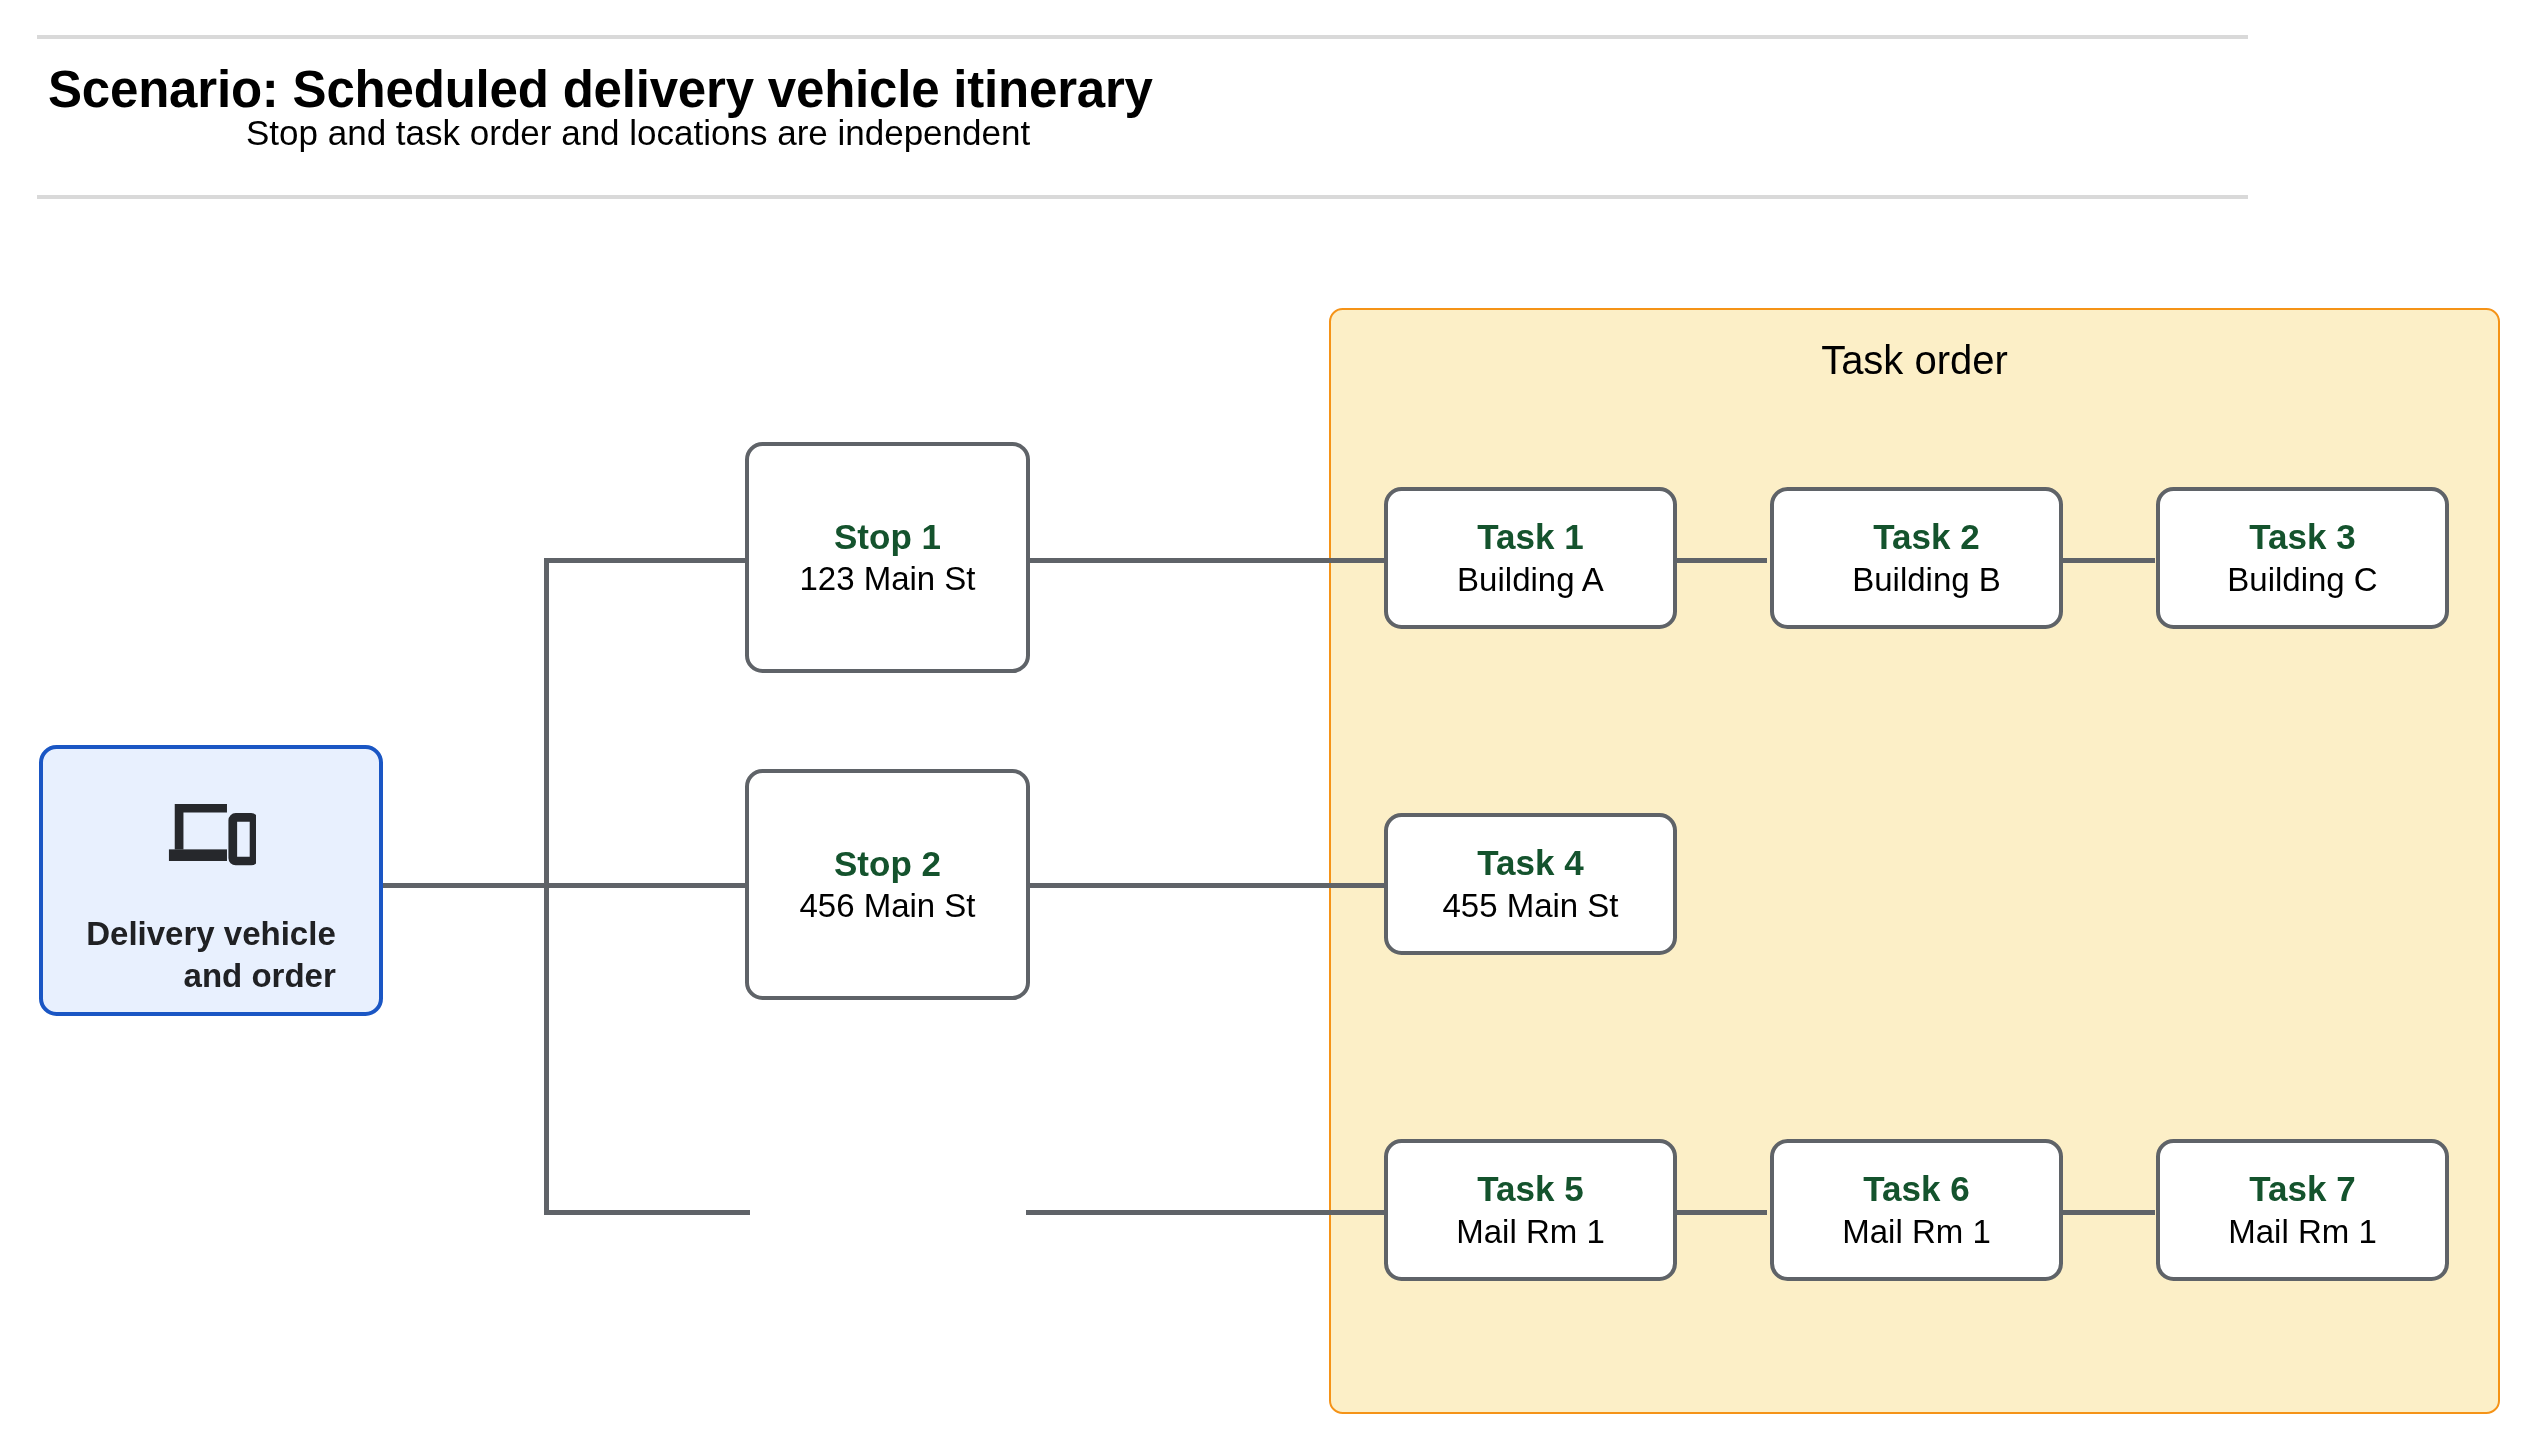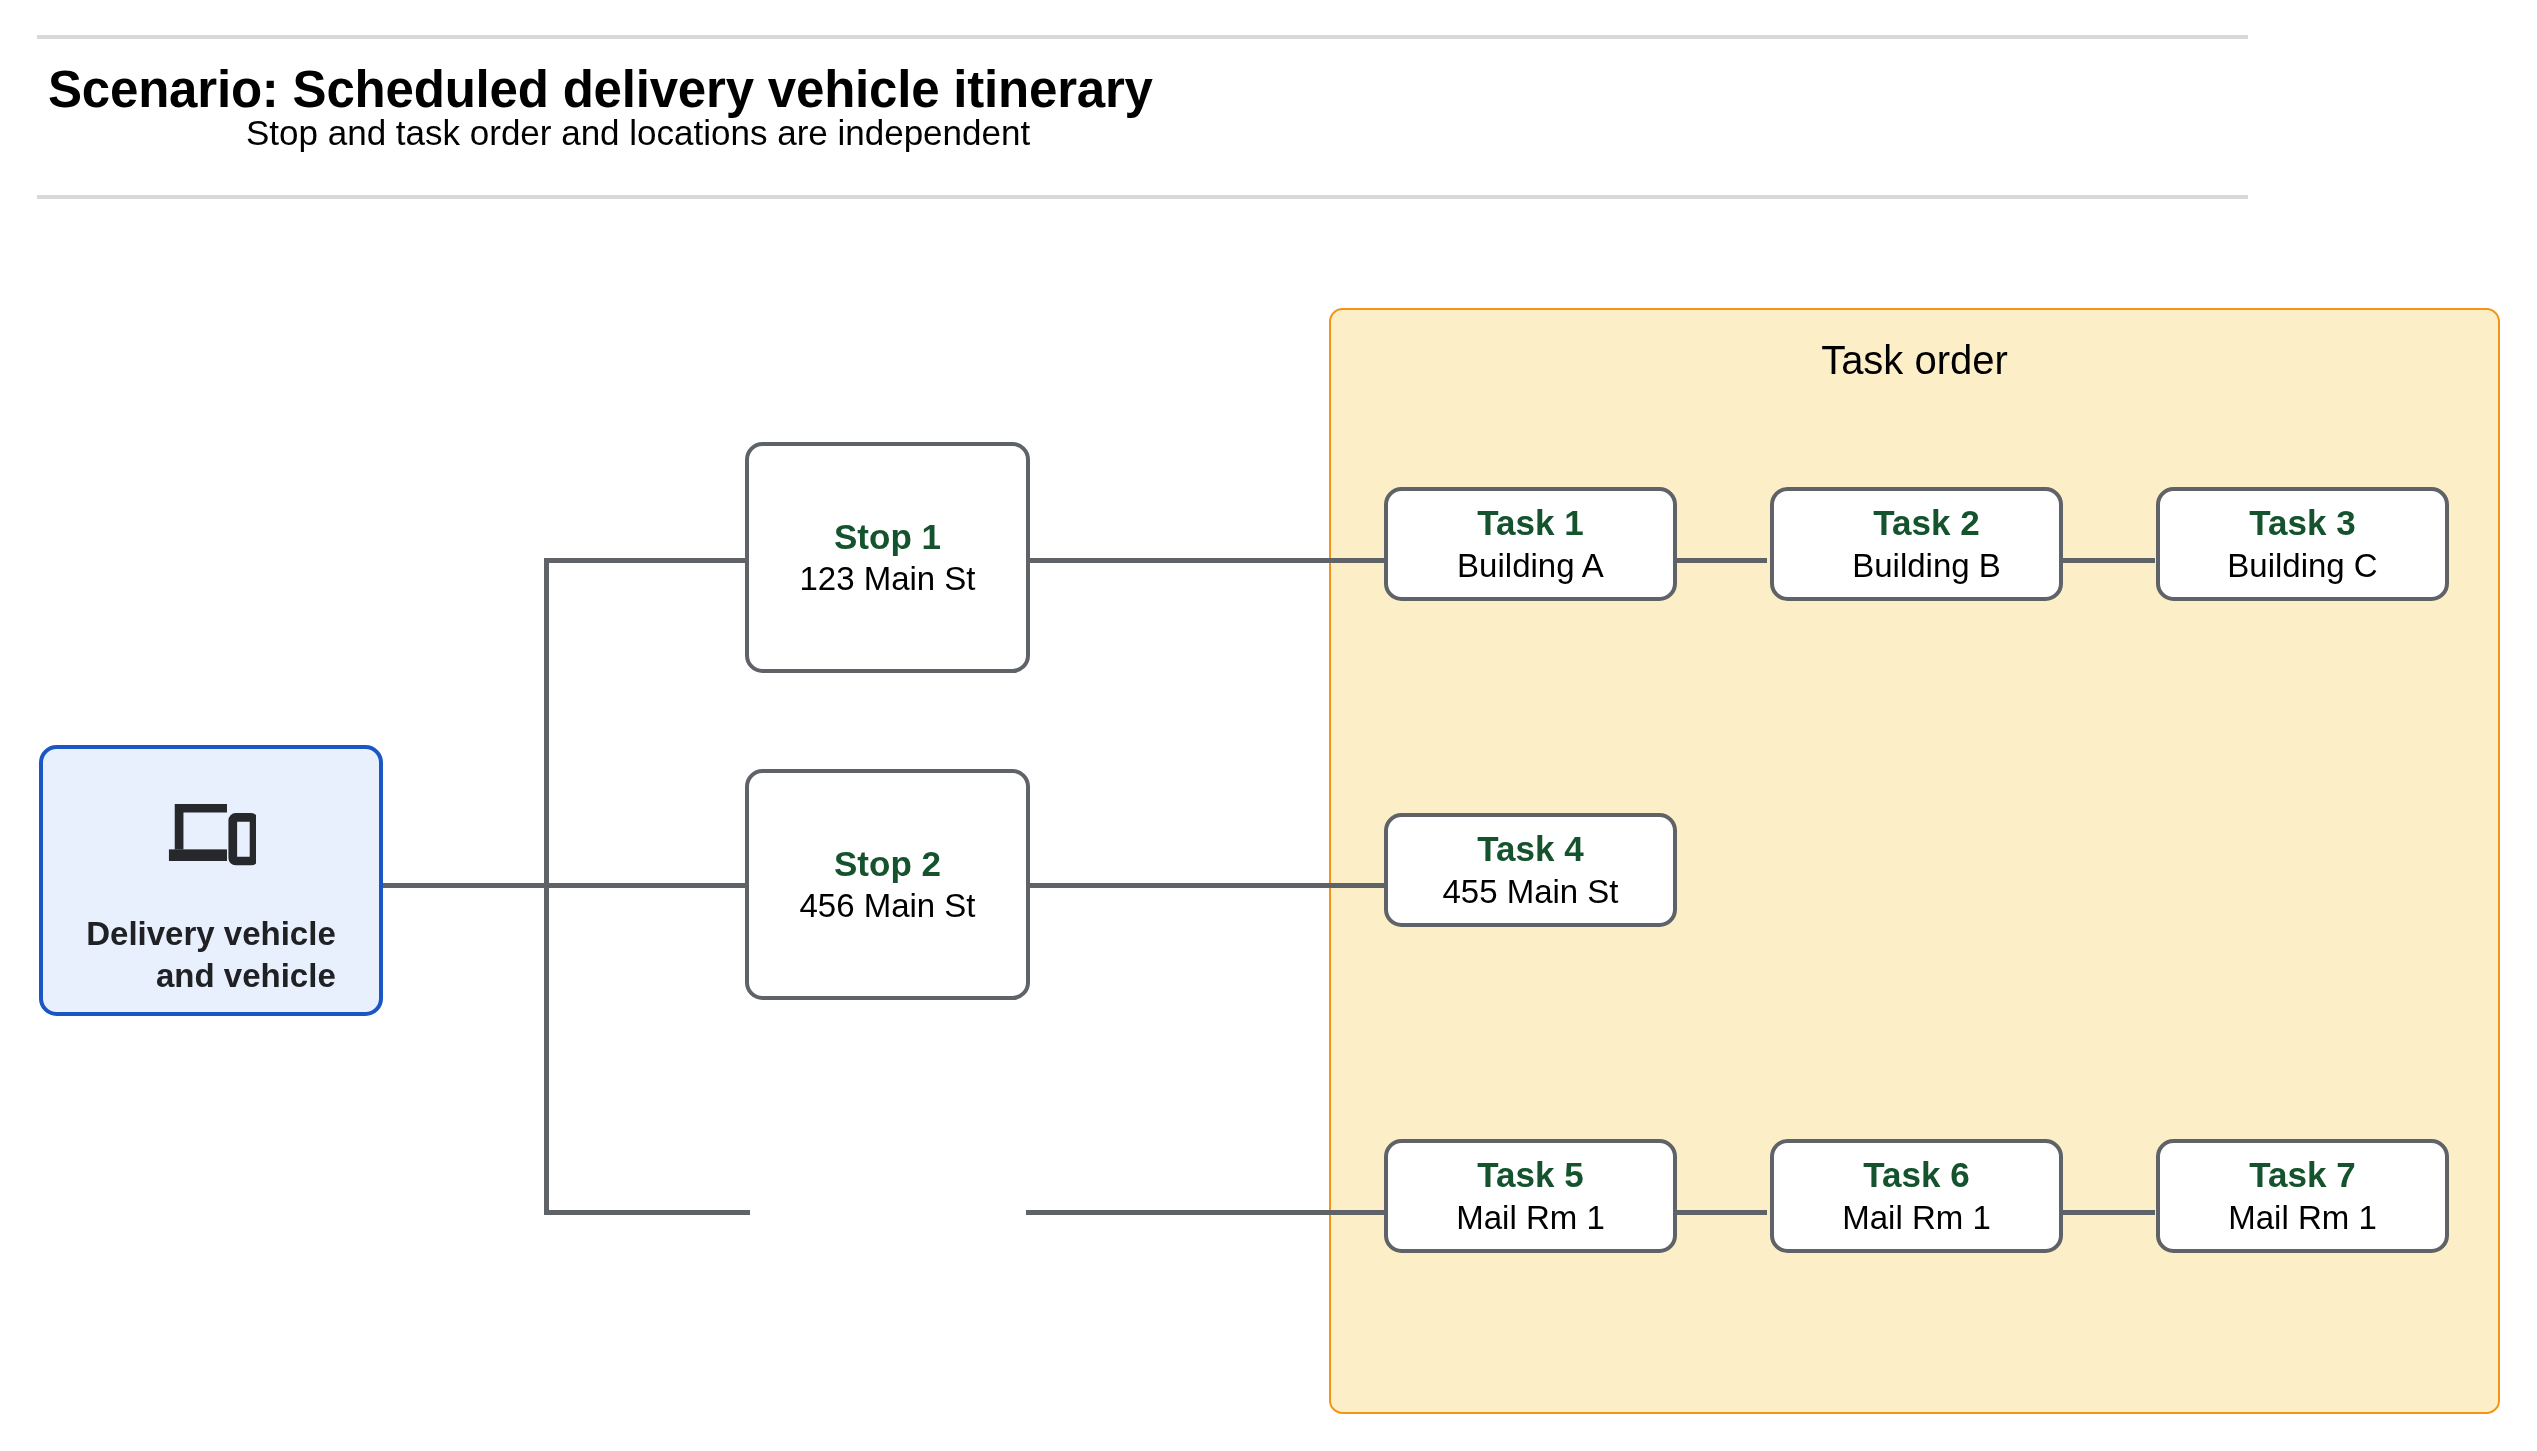--- a/index.html
+++ b/index.html
@@ -112,21 +112,21 @@
   }
   .node .sub {
     font-size: 33px;
     font-weight: normal;
     color: #000000;
     line-height: 1.15;
     margin-top: 3.9px;
   }
 
   .stop-node { width: 285px; height: 231px; }
-  .task-node { width: 293px; height: 114px; }
+  .task-node { width: 293px; height: 142px; }
 
   
   #vehicle-box {
     position: absolute;
     left: 39px;
     top: 745px;
     width: 344px;
     height: 271px;
     background: #e8f0fe;
     border: 4.8px solid #1a56c4;
@@ -188,21 +188,21 @@
   <div class="line line-h" style="left:2060px; top:1210px; width:95px;"></div>
 
   <div id="vehicle-box">
     <svg id="vehicle-icon" viewBox="0 0 92 72">
       <path d="M8 8 h54 v9 H17 v38 H8 Z" fill="#26282c"></path>
       <rect x="2" y="55" width="60" height="12" fill="#26282c"></rect>
       <rect x="68" y="22" width="22" height="45" rx="3" fill="none" stroke="#26282c" stroke-width="9"></rect>
     </svg>
     <div id="vehicle-label">
       <span>Delivery vehicle</span><br>
-      <span>and vehicle</span>
+      <span>and order</span>
     </div>
   </div>
 
   <div class="node stop-node" style="left:745px; top:442px;">
     <div class="title">Stop 1</div>
     <div class="sub">123 Main St</div>
   </div>
   <div class="node stop-node" style="left:745px; top:769px;">
     <div class="title">Stop 2</div>
     <div class="sub">456 Main St</div>

